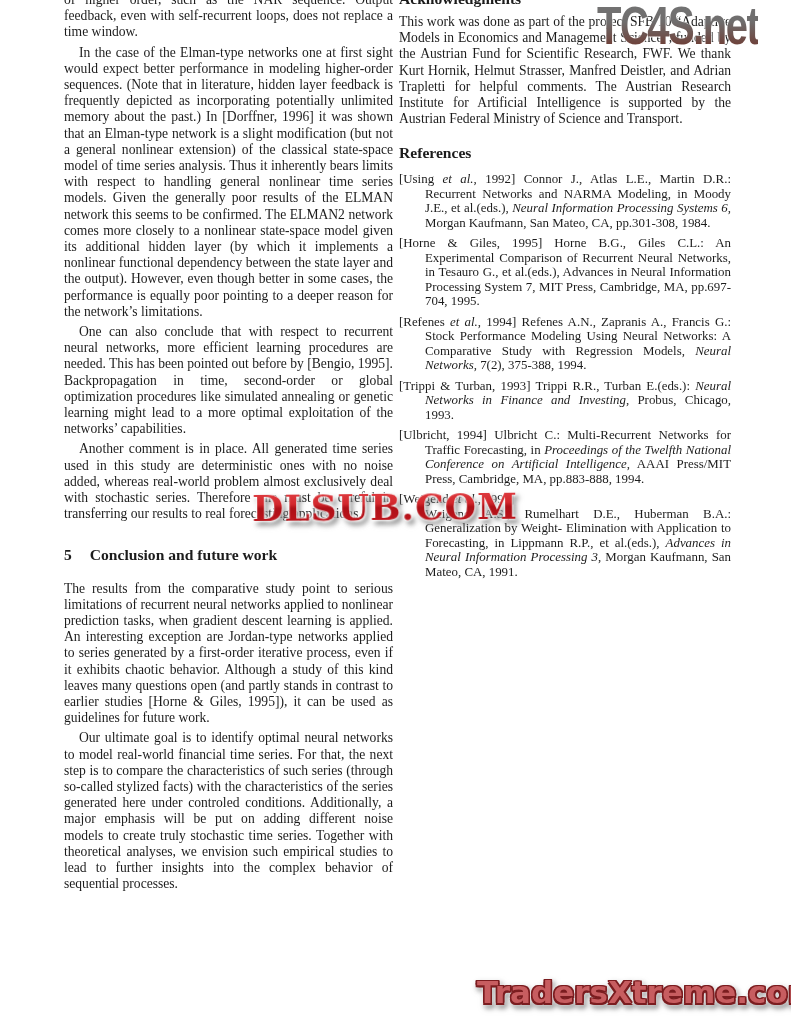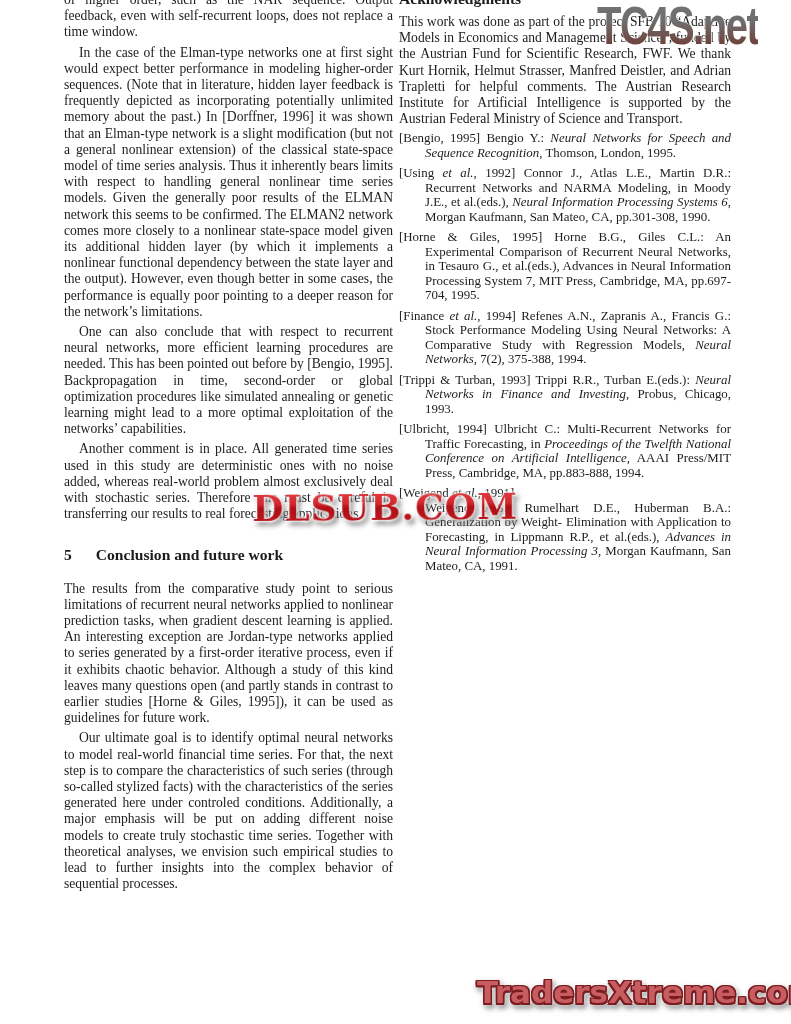--- a/index.html
+++ b/index.html
@@ -12,21 +12,21 @@
   #col-right{left:399px;top:-11px;width:332px;}
 
   .para{margin:0 0 4px 0;text-indent:15px;}
   .para.noindent{text-indent:0;}
 
   .heading{font-weight:bold;font-size:15.6px;line-height:19px;text-align:left;}
   #ack-heading{margin:0 0 6px 0;}
   #refs-heading{margin:16px 0 10px 0;}
   #section-heading{margin:22px 0 17px 0;}
   #section-heading .sec-num{display:inline-block;}
-  #section-heading .sec-title{display:inline-block;margin-left:24px;}
+  #section-heading .sec-title{display:inline-block;margin-left:18px;}
 
   #refs-container .ref{font-size:12.9px;line-height:14.5px;margin:0 0 6px 0;
        padding-left:26px;text-indent:-26px;text-align:justify;white-space:pre-line;}
   .it{font-style:italic;}
 
   
   .wm{position:absolute;font-weight:bold;white-space:nowrap;}
 
   #wm-tc4s{left:597px;top:-6px;font-family:"Liberation Sans",sans-serif;
      font-size:54px;letter-spacing:-2px;transform:scaleX(0.74);transform-origin:left top;
@@ -69,26 +69,26 @@
         <div class="para noindent">The results from the comparative study point to serious limitations of recurrent neural networks applied to nonlinear prediction tasks, when gradient descent learning is applied. An interesting exception are Jordan-type networks applied to series generated by a first-order iterative process, even if it exhibits chaotic behavior. Although a study of this kind leaves many questions open (and partly stands in contrast to earlier studies [Horne &amp; Giles, 1995]), it can be used as guidelines for future work.</div>
         <div class="para">Our ultimate goal is to identify optimal neural networks to model real-world financial time series. For that, the next step is to compare the characteristics of such series (through so-called stylized facts) with the characteristics of the series generated here under controled conditions. Additionally, a major emphasis will be put on adding different noise models to create truly stochastic time series. Together with theoretical analyses, we envision such empirical studies to lead to further insights into the complex behavior of sequential processes.</div>
       </div>
   </div>
 
   <div id="col-right" class="col">
     <div id="ack-heading" class="heading">Acknowledgments</div>
 
     <div class="para noindent">This work was done as part of the project SFB 10 “Adaptive Models in Economics and Management Science”, funded by the Austrian Fund for Scientific Research, FWF. We thank Kurt Hornik, Helmut Strasser, Manfred Deistler, and Adrian Trapletti for helpful comments. The Austrian Research Institute for Artificial Intelligence is supported by the Austrian Federal Ministry of Science and Transport.</div>
 
+    <div id="refs-heading" class="heading">References</div>
 
     <div id="refs-container">
-        <div class="ref"><span>[Bengio, 1995] Bengio Y.: </span><span class="it">Neural Networks for Speech and Sequence Recognition</span><span>, Thomson, London, 1995.</span></div>
-        <div class="ref"><span>[Using </span><span class="it">et al.</span><span>, 1992] Connor J., Atlas L.E., Martin D.R.: Recurrent Networks and NARMA Modeling, in Moody J.E., et al.(eds.), </span><span class="it">Neural Information Processing Systems 6</span><span>, Morgan Kaufmann, San Mateo, CA, pp.301-308, 1990.</span></div>
+        <div class="ref"><span>[Using </span><span class="it">et al.</span><span>, 1992] Connor J., Atlas L.E., Martin D.R.: Recurrent Networks and NARMA Modeling, in Moody J.E., et al.(eds.), </span><span class="it">Neural Information Processing Systems 6</span><span>, Morgan Kaufmann, San Mateo, CA, pp.301-308, 1984.</span></div>
         <div class="ref"><span>[Horne &amp; Giles, 1995] Horne B.G., Giles C.L.: An Experimental Comparison of Recurrent Neural Networks, in Tesauro G., et al.(eds.), Advances in Neural Information Processing System 7, MIT Press, Cambridge, MA, pp.697-704, 1995.</span></div>
-        <div class="ref"><span>[Finance </span><span class="it">et al.</span><span>, 1994] Refenes A.N., Zapranis A., Francis G.: Stock Performance Modeling Using Neural Networks: A Comparative Study with Regression Models, </span><span class="it">Neural Networks</span><span>, 7(2), 375-388, 1994.</span></div>
+        <div class="ref"><span>[Refenes </span><span class="it">et al.</span><span>, 1994] Refenes A.N., Zapranis A., Francis G.: Stock Performance Modeling Using Neural Networks: A Comparative Study with Regression Models, </span><span class="it">Neural Networks</span><span>, 7(2), 375-388, 1994.</span></div>
         <div class="ref"><span>[Trippi &amp; Turban, 1993] Trippi R.R., Turban E.(eds.): </span><span class="it">Neural Networks in Finance and Investing</span><span>, Probus, Chicago, 1993.</span></div>
         <div class="ref"><span>[Ulbricht, 1994] Ulbricht C.: Multi-Recurrent Networks for Traffic Forecasting, in </span><span class="it">Proceedings of the Twelfth National Conference on Artificial Intelligence</span><span>, AAAI Press/MIT Press, Cambridge, MA, pp.883-888, 1994.</span></div>
         <div class="ref"><span>[Weigend </span><span class="it">et al.</span><span>, 1991]
 </span><span>Weigend A.S., Rumelhart D.E., Huberman B.A.: Generalization by Weight- Elimination with Application to Forecasting, in Lippmann R.P., et al.(eds.), </span><span class="it">Advances in Neural Information Processing 3</span><span>, Morgan Kaufmann, San Mateo, CA, 1991.</span></div>
       </div>
   </div>
 
   <div id="wm-tc4s" class="wm">TC4S.net</div>
 
   <div id="wm-dlsub" class="wm">DLSUB.COM</div>

